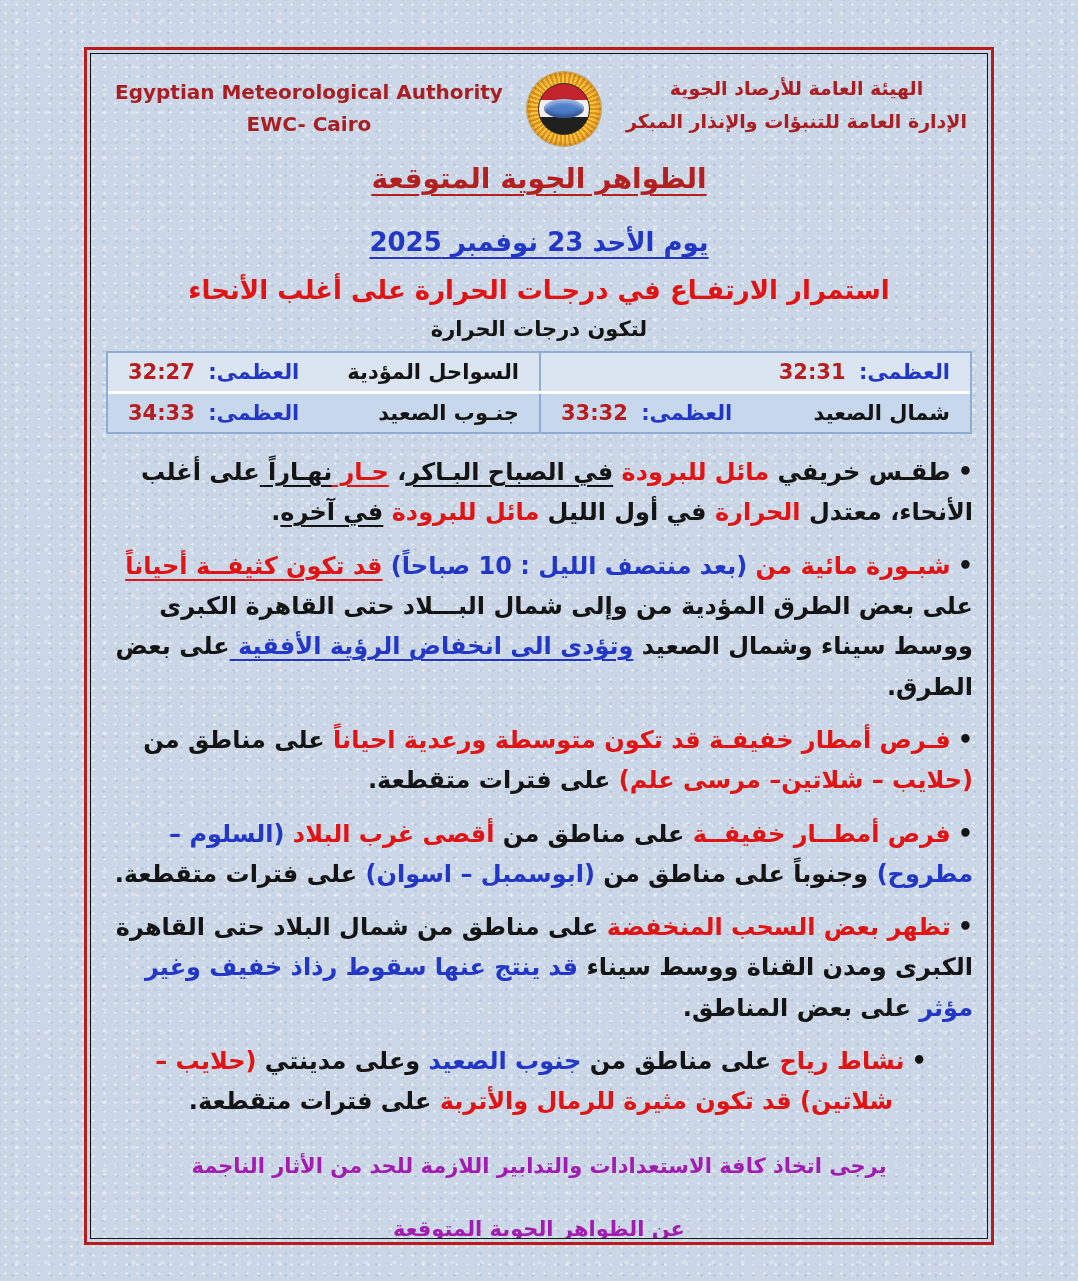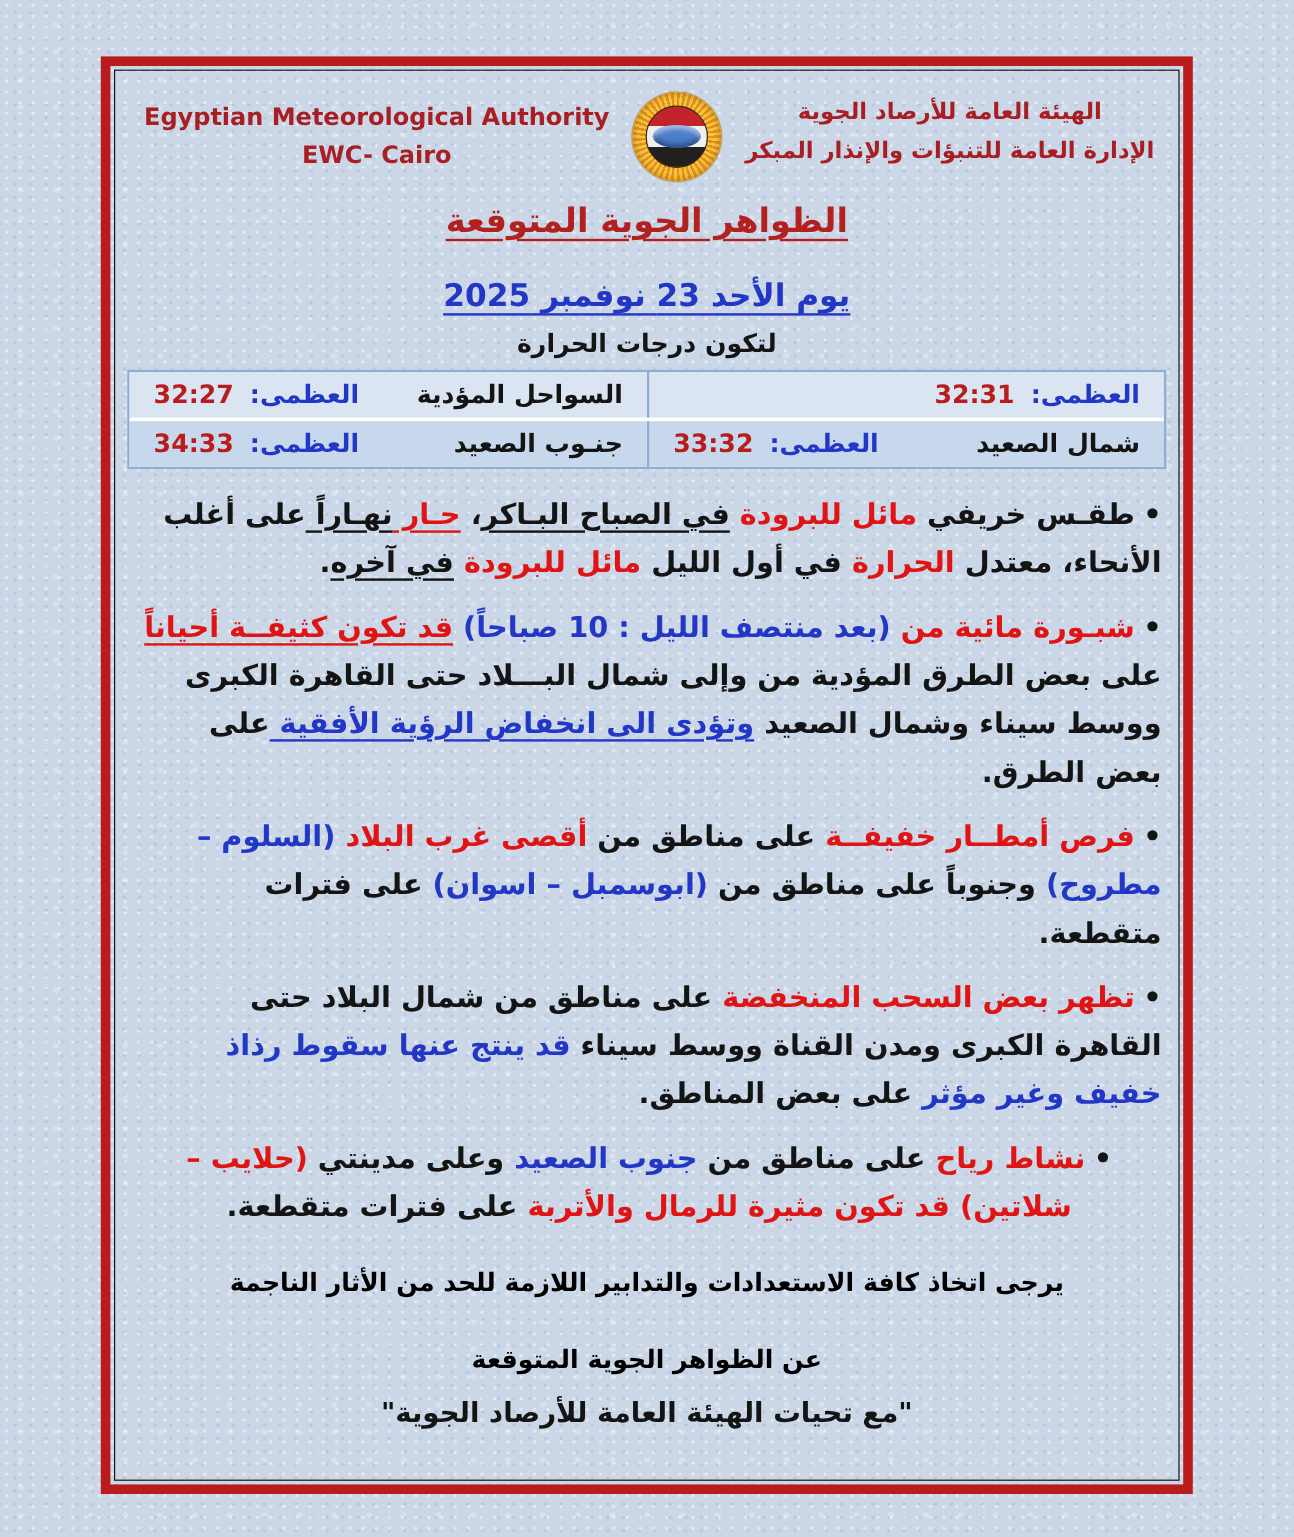--- a/index.html
+++ b/index.html
@@ -9,21 +9,21 @@
     background-color:#cbd7e6;
     background-image:
       radial-gradient(rgba(255,255,255,.55) 1px, transparent 1.7px),
       radial-gradient(rgba(148,178,214,.40) 1px, transparent 1.9px),
       radial-gradient(rgba(255,255,255,.28) 2px, transparent 3.2px);
     background-size:11px 9px,13px 11px,29px 23px;
     background-position:0 0,6px 5px,3px 9px;
   }
   .frame{
     position:absolute;left:84px;top:47px;width:910px;height:1198px;
-    box-sizing:border-box;border:8px solid #b91c1c;padding:3px;
+    box-sizing:border-box;border:3px solid #b91c1c;padding:3px;
   }
   .frame-inner{
     width:100%;height:100%;box-sizing:border-box;
     border:1px solid #161616;overflow:hidden;
   }
   
   .hdr{display:flex;justify-content:space-between;align-items:flex-start;padding:16px 20px 0 24px;}
   .hdr-en{color:#a81e22;font-weight:bold;font-size:20px;line-height:1.6;text-align:center;margin-top:6px;}
   .hdr-ar{direction:rtl;color:#a81e22;font-weight:bold;font-size:19px;line-height:1.75;text-align:center;margin-top:2px;}
   
@@ -60,21 +60,21 @@
   .temp .val{color:#b91c1c;direction:ltr;unicode-bidi:embed;margin-right:6px;}
   
   .bullets{list-style:none;margin:18px 0 0;padding:0 14px 0 18px;}
   .bullet{direction:rtl;text-align:right;font-weight:bold;font-size:24px;line-height:1.68;
     color:#141414;margin:0 0 13px;}
   .bullet.center{text-align:center;padding:0 36px;}
   .bullet .marker{color:#141414;margin-left:7px;}
   .bullet span{text-underline-offset:5px;text-decoration-thickness:2px;}
   
   .footer{text-align:center;direction:rtl;margin-top:14px;}
-  .f-red{color:#000000;font-size:21px;font-weight:bold;line-height:1.8;margin-top:26px;}
+  .f-red{color:#a21caf;font-size:21px;font-weight:bold;line-height:1.8;margin-top:26px;}
   .f-black{color:#141414;font-size:23px;font-weight:bold;margin-top:12px;}
 </style>
 </head>
 <body>
 
 <div class="frame">
   <div class="frame-inner">
 
     <div class="hdr">
       <div class="hdr-en">
@@ -88,20 +88,21 @@
       </div>
       <div class="hdr-ar">
         <div>الهيئة العامة للأرصاد الجوية</div>
         <div>الإدارة العامة للتنبؤات والإنذار المبكر</div>
       </div>
     </div>
 
     <div class="titles">
       <div class="t-main">الظواهر الجوية المتوقعة</div>
       <div class="t-date">يوم الأحد 23 نوفمبر 2025</div>
+      <div class="t-red">استمرار الارتفـاع في درجـات الحرارة على أغلب الأنحاء</div>
       <div class="t-black">لتكون درجات الحرارة</div>
     </div>
 
     <div class="ttable">
       <div class="trow r1">
         <div class="half">
           <span class="temp">
             <span class="lbl">العظمى:</span>
             <span class="val">32:31</span>
           </span>
@@ -128,20 +129,21 @@
             <span class="lbl">العظمى:</span>
             <span class="val">34:33</span>
           </span>
         </div>
       </div>
     </div>
 
     <ul class="bullets" id="bullets">
         <li class="bullet"><span class="marker">•</span><span class="segs"><span style="color: rgb(20, 20, 20);">طقـس خريفي </span><span style="color: rgb(224, 20, 20);">مائل للبرودة </span><span style="color: rgb(20, 20, 20); text-decoration-line: underline;">في الصباح البـاكر</span><span style="color: rgb(20, 20, 20);">، </span><span style="color: rgb(224, 20, 20); text-decoration-line: underline;">حـار </span><span style="color: rgb(20, 20, 20); text-decoration-line: underline;">نهـاراً </span><span style="color: rgb(20, 20, 20);">على أغلب الأنحاء، معتدل </span><span style="color: rgb(224, 20, 20);">الحرارة </span><span style="color: rgb(20, 20, 20);">في أول الليل </span><span style="color: rgb(224, 20, 20);">مائل للبرودة </span><span style="color: rgb(20, 20, 20); text-decoration-line: underline;">في آخره</span><span style="color: rgb(20, 20, 20);">.</span></span></li>
         <li class="bullet"><span class="marker">•</span><span class="segs"><span style="color: rgb(224, 20, 20);">شبـورة مائية من </span><span style="color: rgb(35, 55, 198);">(بعد منتصف الليل : 10 صباحاً) </span><span style="color: rgb(224, 20, 20); text-decoration-line: underline;">قد تكون كثيفــة أحياناً </span><span style="color: rgb(20, 20, 20);">على بعض الطرق المؤدية من وإلى شمال البـــلاد حتى القاهرة الكبرى ووسط سيناء وشمال الصعيد </span><span style="color: rgb(35, 55, 198); text-decoration-line: underline;">وتؤدى الى انخفاض الرؤية الأفقية </span><span style="color: rgb(20, 20, 20);">على بعض الطرق.</span></span></li>
+        <li class="bullet"><span class="marker">•</span><span class="segs"><span style="color: rgb(224, 20, 20);">فـرص أمطار خفيفـة قد تكون متوسطة ورعدية احياناً </span><span style="color: rgb(20, 20, 20);">على مناطق من </span><span style="color: rgb(224, 20, 20);">(حلايب – شلاتين– مرسى علم) </span><span style="color: rgb(20, 20, 20);">على فترات متقطعة.</span></span></li>
         <li class="bullet"><span class="marker">•</span><span class="segs"><span style="color: rgb(224, 20, 20);">فرص أمطــار خفيفــة </span><span style="color: rgb(20, 20, 20);">على مناطق من </span><span style="color: rgb(224, 20, 20);">أقصى غرب البلاد </span><span style="color: rgb(35, 55, 198);">(السلوم – مطروح) </span><span style="color: rgb(20, 20, 20);">وجنوباً على مناطق من </span><span style="color: rgb(35, 55, 198);">(ابوسمبل – اسوان) </span><span style="color: rgb(20, 20, 20);">على فترات متقطعة.</span></span></li>
         <li class="bullet"><span class="marker">•</span><span class="segs"><span style="color: rgb(224, 20, 20);">تظهر بعض السحب المنخفضة </span><span style="color: rgb(20, 20, 20);">على مناطق من شمال البلاد حتى القاهرة الكبرى ومدن القناة ووسط سيناء </span><span style="color: rgb(35, 55, 198);">قد ينتج عنها سقوط رذاذ خفيف وغير مؤثر </span><span style="color: rgb(20, 20, 20);">على بعض المناطق.</span></span></li>
         <li class="bullet center"><span class="marker">•</span><span class="segs"><span style="color: rgb(224, 20, 20);">نشاط رياح </span><span style="color: rgb(20, 20, 20);">على مناطق من </span><span style="color: rgb(35, 55, 198);">جنوب الصعيد </span><span style="color: rgb(20, 20, 20);">وعلى مدينتي </span><span style="color: rgb(224, 20, 20);">(حلايب – شلاتين) </span><span style="color: rgb(224, 20, 20);">قد تكون مثيرة للرمال والأتربة </span><span style="color: rgb(20, 20, 20);">على فترات متقطعة.</span></span></li>
       </ul>
 
     <div class="footer">
       <div class="f-red">يرجى اتخاذ كافة الاستعدادات والتدابير اللازمة للحد من الأثار الناجمة</div>
       <div class="f-red">عن الظواهر الجوية المتوقعة</div>
       <div class="f-black">"مع تحيات الهيئة العامة للأرصاد الجوية"</div>
     </div>

